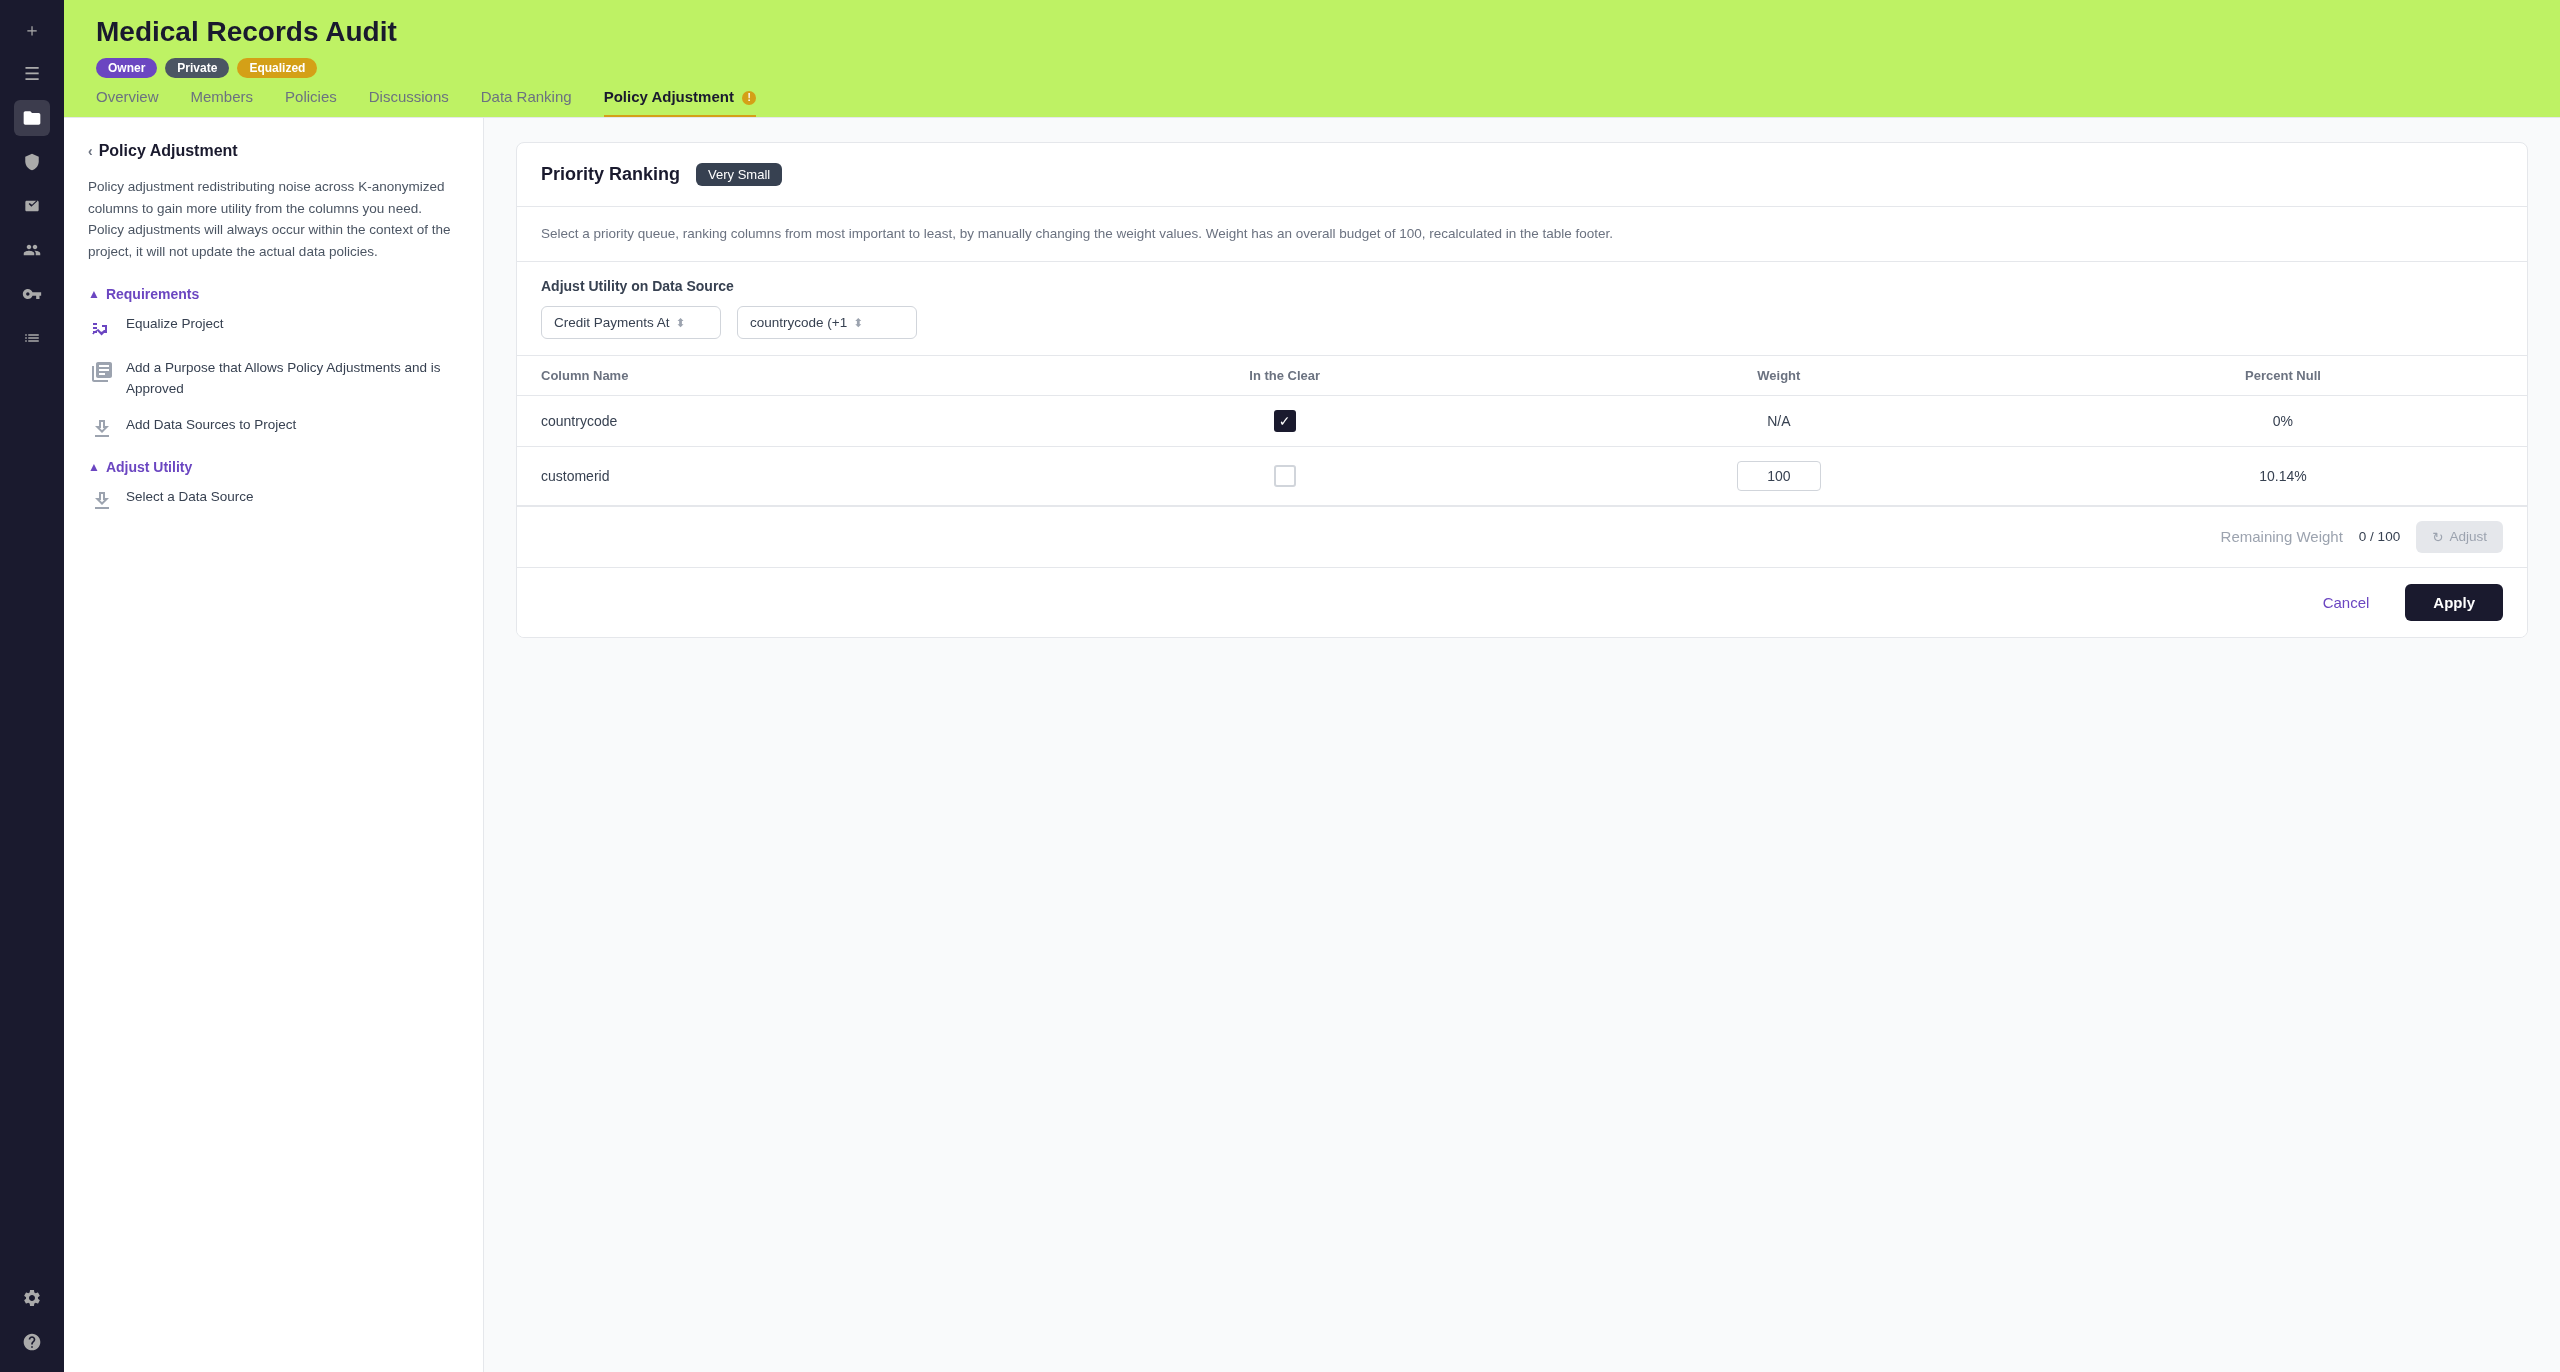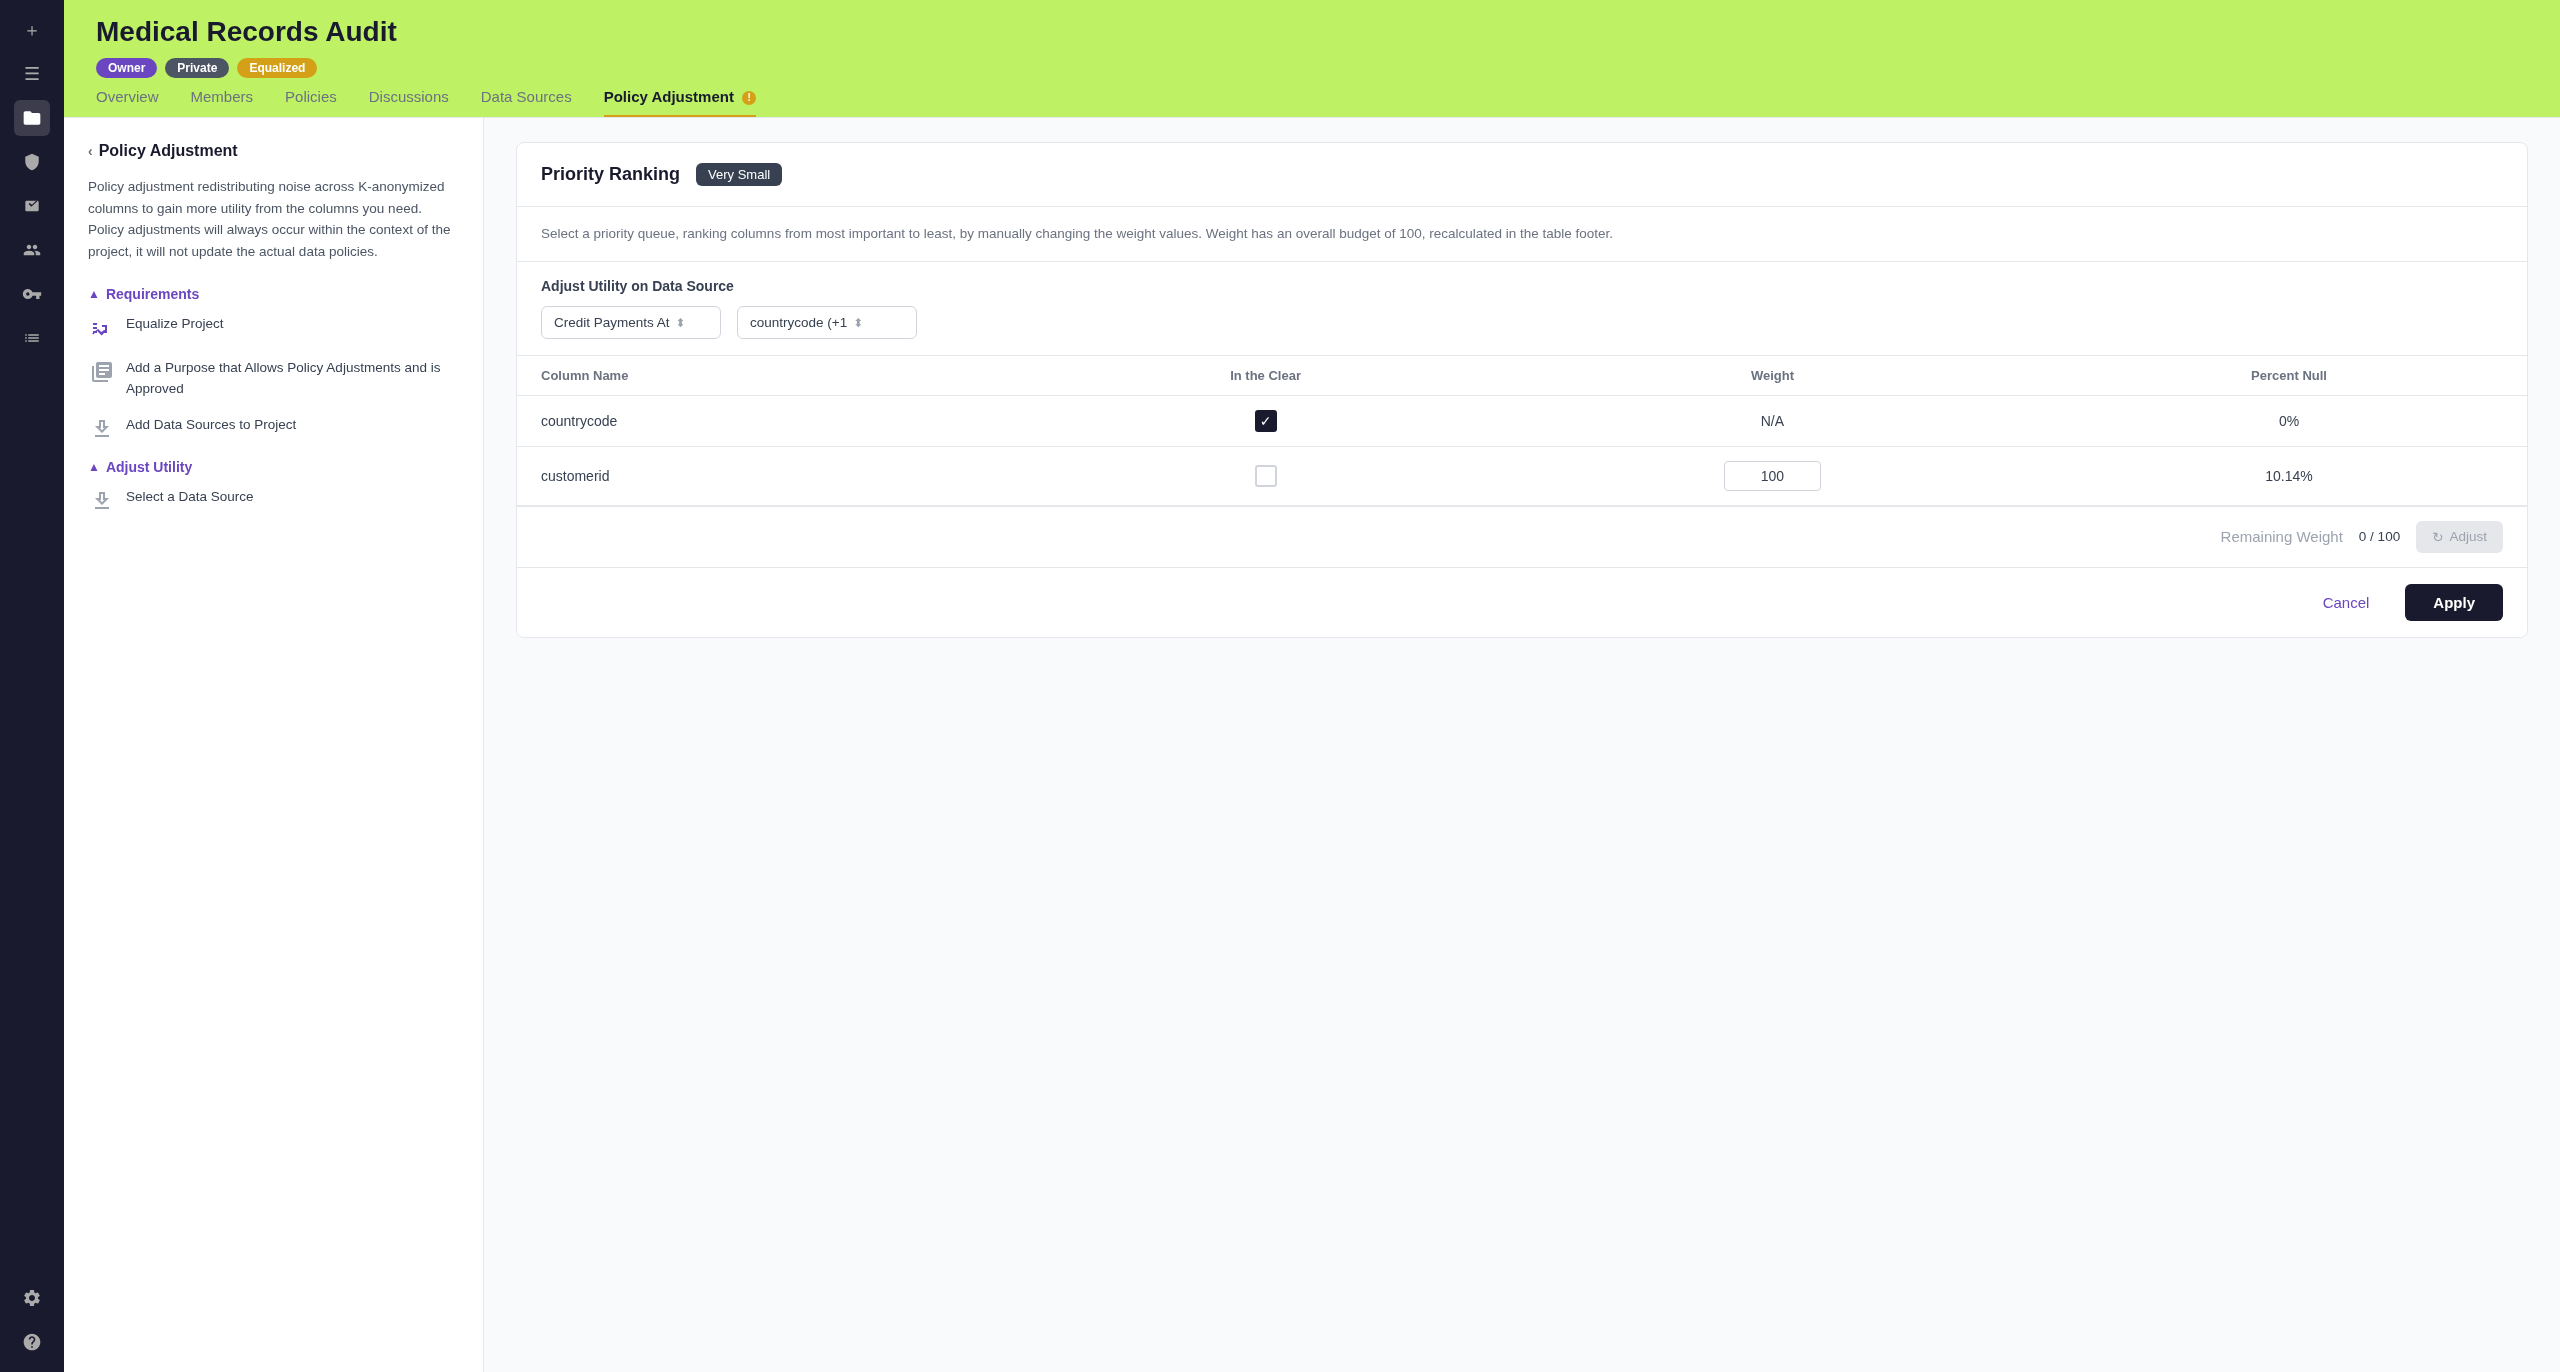--- a/index.html
+++ b/index.html
@@ -284,21 +284,21 @@
     }
     .checkbox-unchecked {
       width: 22px;
       height: 22px;
       border: 2px solid #d1d5db;
       border-radius: 3px;
       display: inline-block;
     }
 
     .weight-input {
-      width: 97px;
+      width: 84px;
       padding: 6px 10px;
       border: 1px solid #d1d5db;
       border-radius: 4px;
       font-size: 14px;
       text-align: center;
       color: #374151;
     }
 
     
     .table-footer {
@@ -410,21 +410,21 @@
     <div class="project-tags">
       <span class="tag tag-owner">Owner</span>
       <span class="tag tag-private">Private</span>
       <span class="tag tag-equalized">Equalized</span>
     </div>
     <div class="nav-tabs">
       <div class="nav-tab">Overview</div>
       <div class="nav-tab">Members</div>
       <div class="nav-tab">Policies</div>
       <div class="nav-tab">Discussions</div>
-      <div class="nav-tab">Data Sources</div>
+      <div class="nav-tab">Data Ranking</div>
       <div class="nav-tab active">
         <span>Policy Adjustment</span>
         <span class="info-dot">!</span>
       </div>
     </div>
   </div>
 
   <div class="body-split">
 
     <div class="left-panel">

